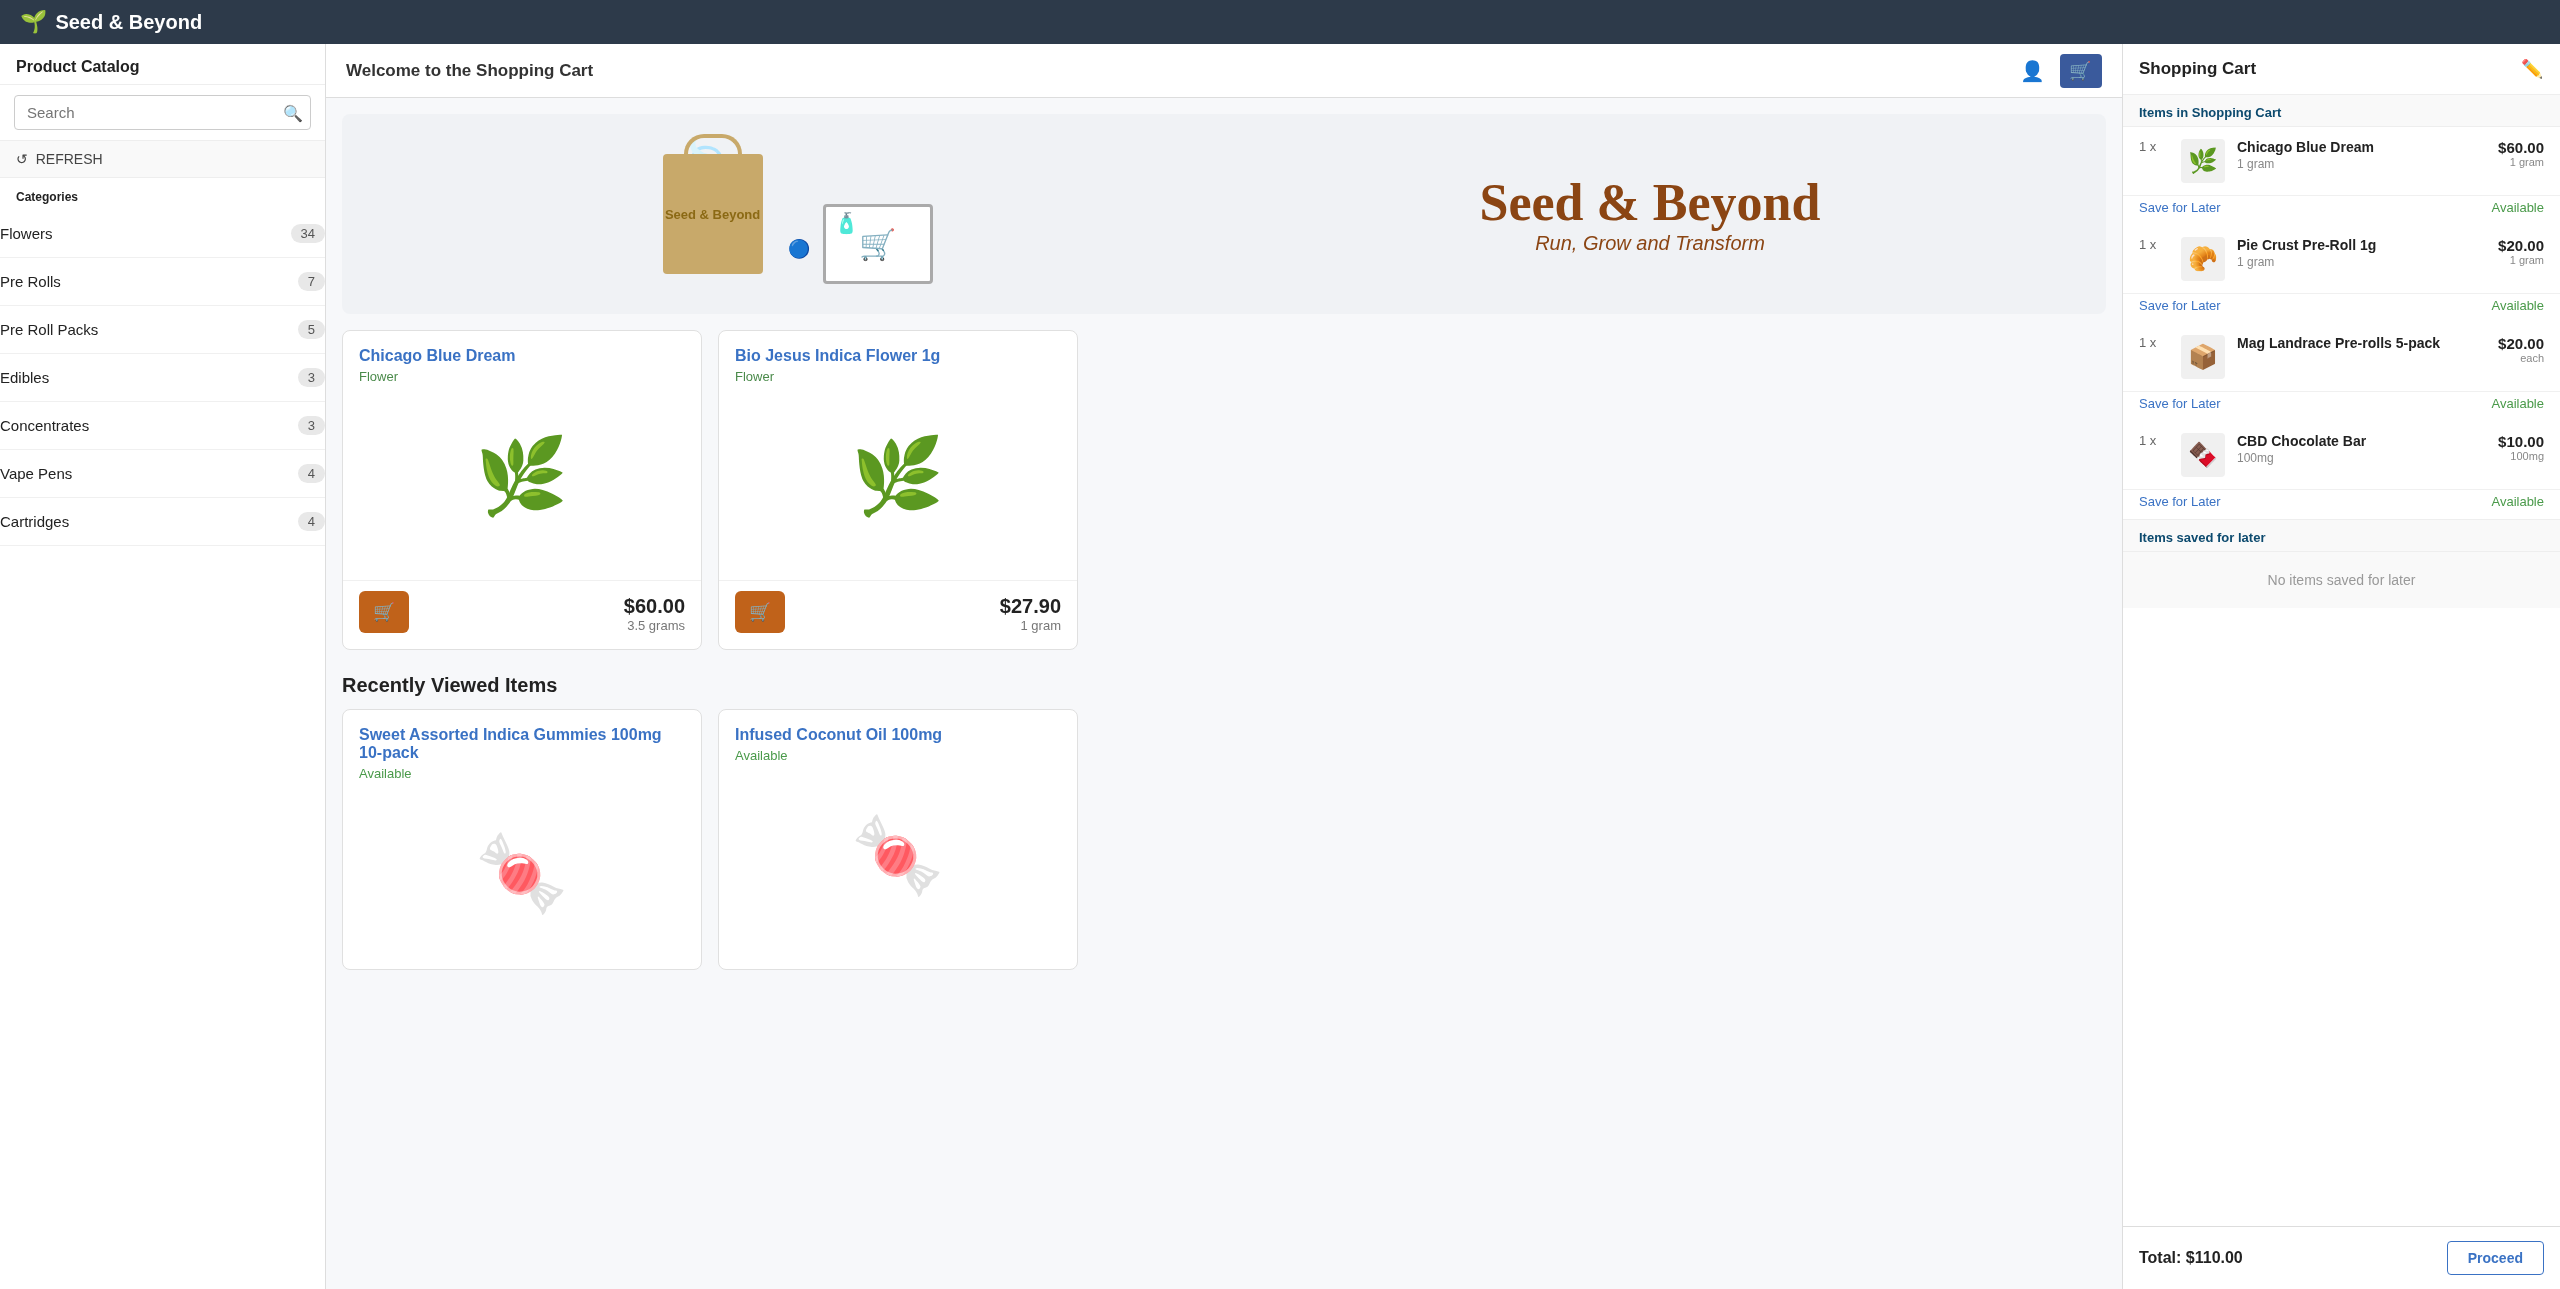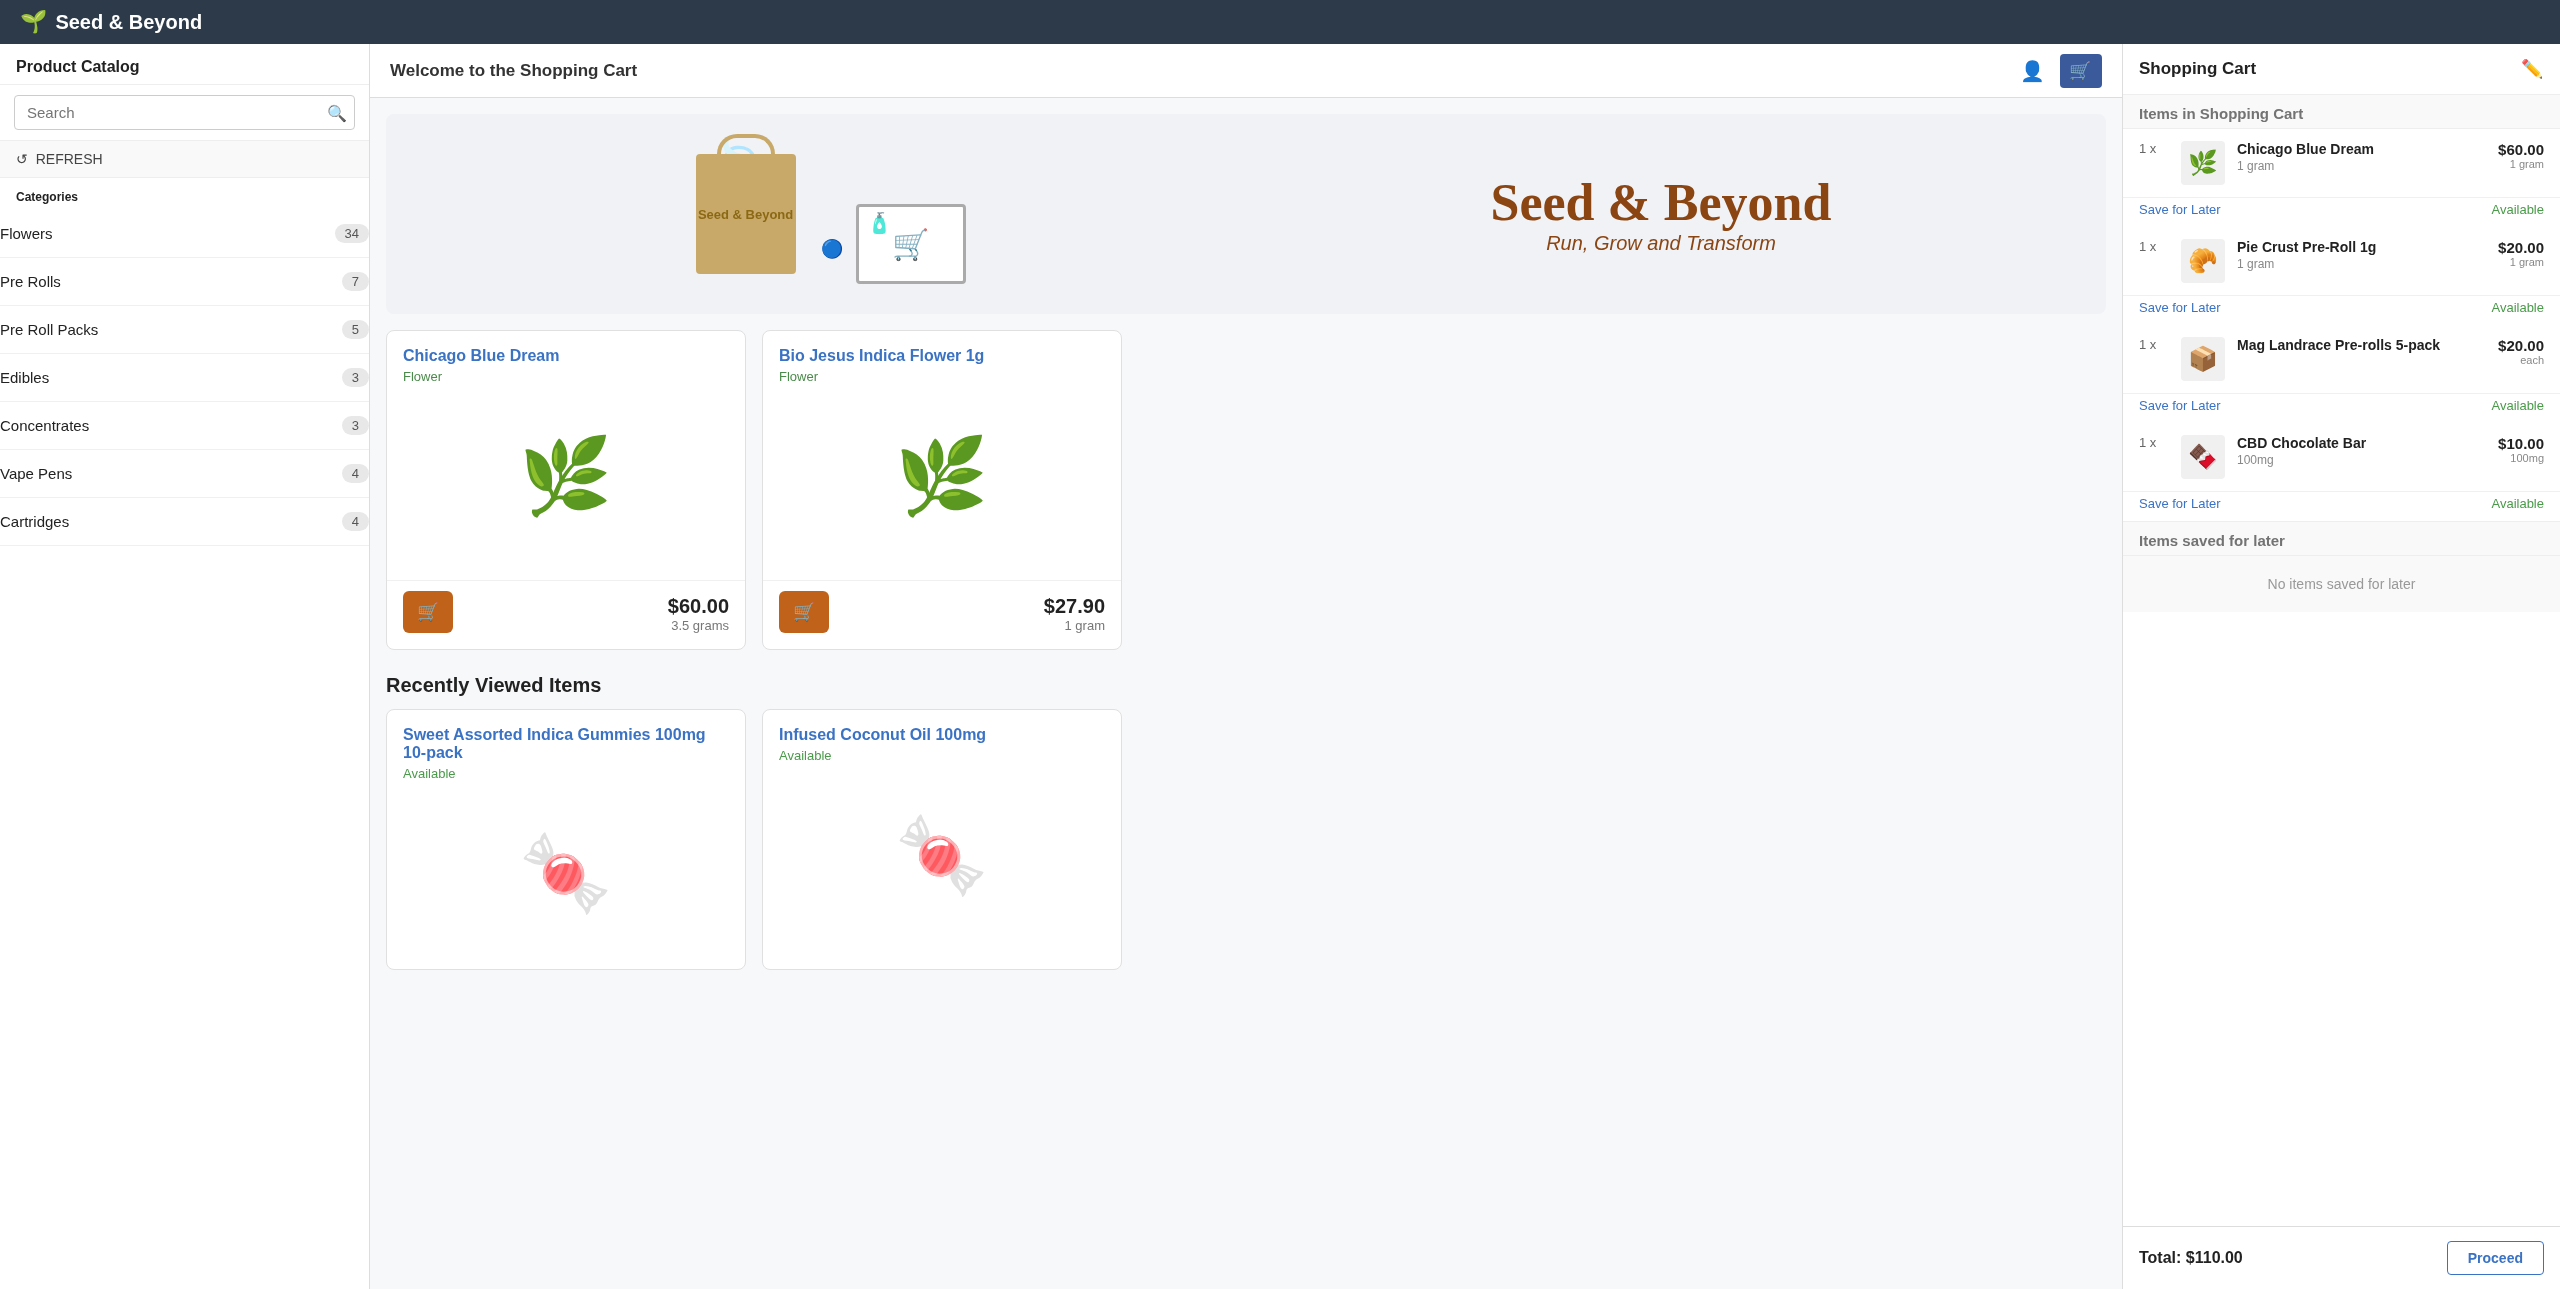--- a/index.html
+++ b/index.html
@@ -27,21 +27,21 @@
 
     
     .main-layout {
       display: flex;
       flex: 1;
       overflow: hidden;
     }
 
     
     .sidebar {
-      width: 370px;
+      width: 326px;
       background: #fff;
       border-right: 1px solid #ddd;
       display: flex;
       flex-direction: column;
       flex-shrink: 0;
       overflow-y: auto;
     }
     .sidebar-header {
       padding: 14px 16px 8px;
       font-size: 16px;
@@ -317,23 +317,23 @@
     }
     .cart-edit-btn {
       background: none;
       border: none;
       cursor: pointer;
       color: #3a72c4;
       font-size: 18px;
     }
     .cart-section-label {
       padding: 10px 16px 6px;
-      font-size: 15px;
-      font-weight: bold;
-      color: #737373;
+      font-size: 13px;
+      font-weight: bold;
+      color: #0c4a6e;
       background: #f9f9f9;
       border-bottom: 1px solid #eee;
     }
     .cart-item {
       display: flex;
       padding: 12px 16px;
       border-bottom: 1px solid #f0f0f0;
       gap: 12px;
       align-items: flex-start;
     }

